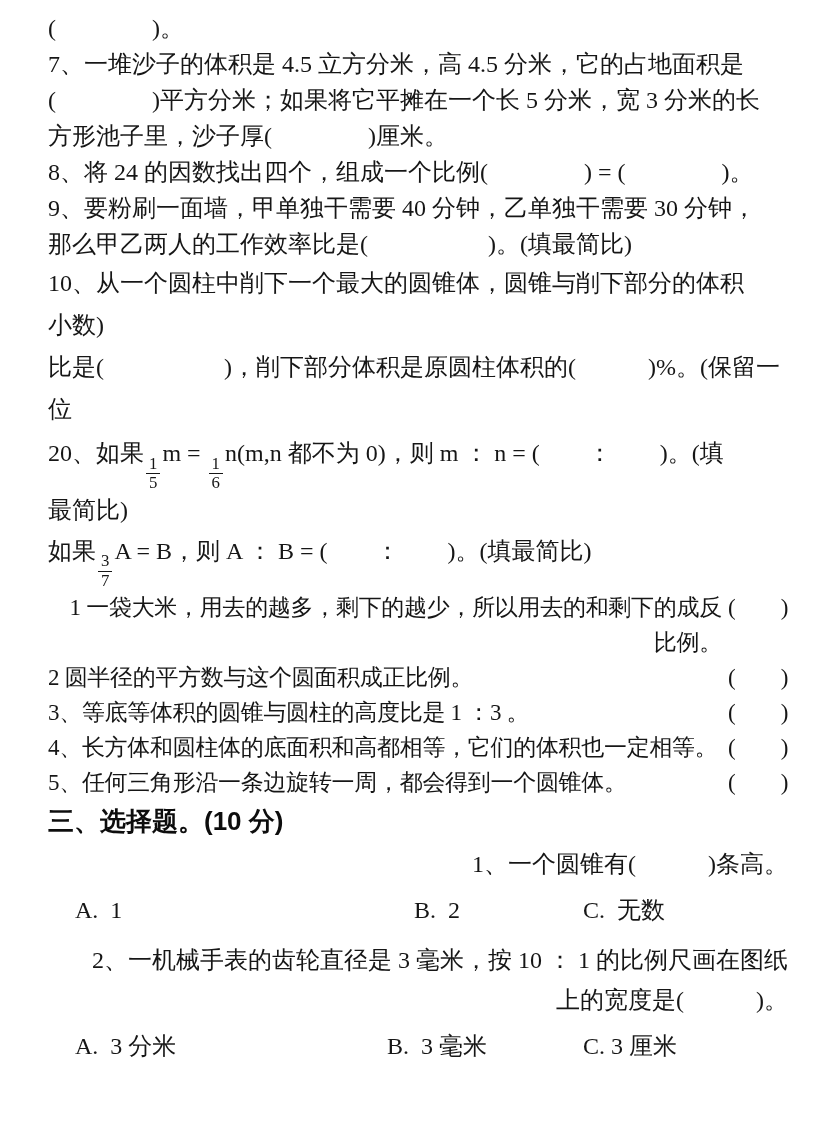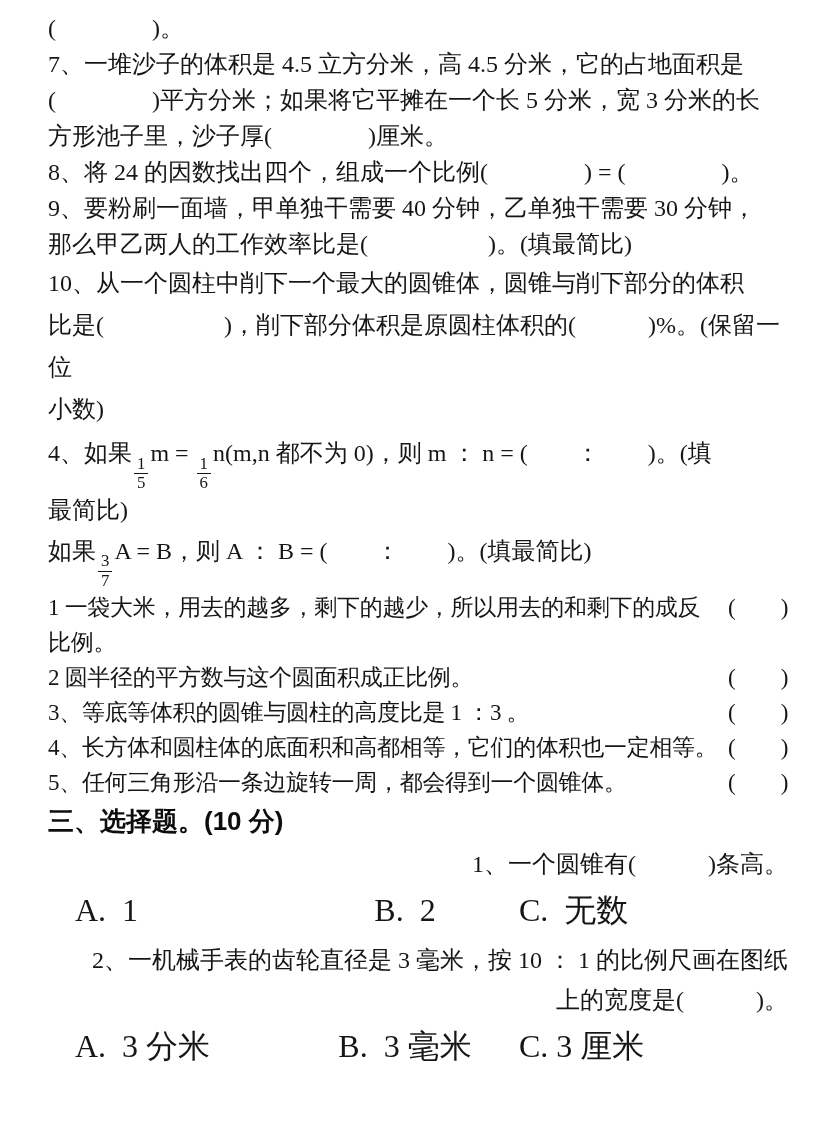--- a/index.html
+++ b/index.html
@@ -49,30 +49,32 @@
     white-space: pre-wrap;
   }
   .judge-row {
     display: flex;
     justify-content: space-between;
     align-items: baseline;
     font-size: 23px;
     line-height: 35px;
     letter-spacing: -0.3px;
     white-space: nowrap;
+    text-align: right;
   }
   .judge-row .jt { white-space: pre-wrap; }
   .judge-row .jp { white-space: pre; margin-left: 6px; }
   .choice .qline { line-height: 40px; text-align: right; }
   .options {
     display: flex;
     padding-left: 27px;
     margin: 9px 0 13px 0;
-    font-size: 32px;
+    font-size: 24px;
     line-height: 34px;
+    gap: 32px;
   }
   .options .opt { white-space: pre-wrap; }
   .options .opt:nth-child(1) { width: 216px; }
   .options .opt:nth-child(2) { width: 228px; text-align: center; }
   .sp-after { margin-top: 4px; }
 </style>
 </head>
 <body>
 
 <div class="page">
@@ -81,26 +83,26 @@
     <p class="line">(　　　　)。</p>
     <p class="line">7、一堆沙子的体积是 4.5 立方分米，高 4.5 分米，它的占地面积是</p>
     <p class="line">(　　　　)平方分米；如果将它平摊在一个长 5 分米，宽 3 分米的长</p>
     <p class="line">方形池子里，沙子厚(　　　　)厘米。</p>
     <p class="line">8、将 24 的因数找出四个，组成一个比例(　　　　) = (　　　　)。</p>
     <p class="line">9、要粉刷一面墙，甲单独干需要 40 分钟，乙单独干需要 30 分钟，</p>
     <p class="line">那么甲乙两人的工作效率比是(　　　　　)。(填最简比)</p>
 
     <div class="block-loose">
       <p class="line">10、从一个圆柱中削下一个最大的圆锥体，圆锥与削下部分的体积</p>
+      <p class="line">小数)</p>
       <p class="line">比是(　　　　　)，削下部分体积是原圆柱体积的(　　　)%。(保留一位</p>
-      <p class="line">小数)</p>
     </div>
 
     <div>
-      <p class="line frac-line"><span>4、如果</span><span class="frac"><span class="num">1</span><span class="den">5</span></span><span>m = </span><span class="frac"><span class="num">1</span><span class="den">6</span></span><span>n(m,n 都不为 0)，则 m ： n = (　　：　　)。(填</span></p>
+      <p class="line frac-line"><span>20、如果</span><span class="frac"><span class="num">1</span><span class="den">5</span></span><span>m = </span><span class="frac"><span class="num">1</span><span class="den">6</span></span><span>n(m,n 都不为 0)，则 m ： n = (　　：　　)。(填</span></p>
       <p class="line">最简比)</p>
       <p class="line frac-line"><span>如果</span><span class="frac"><span class="num">3</span><span class="den">7</span></span><span>A = B，则 A ： B = (　　：　　)。(填最简比)</span></p>
     </div>
   </section>
 
   <section>
 
     <div class="judge-row">
       <span class="jt">1 一袋大米，用去的越多，剩下的越少，所以用去的和剩下的成反比例。</span>
         <span class="jp">(　　)</span>

